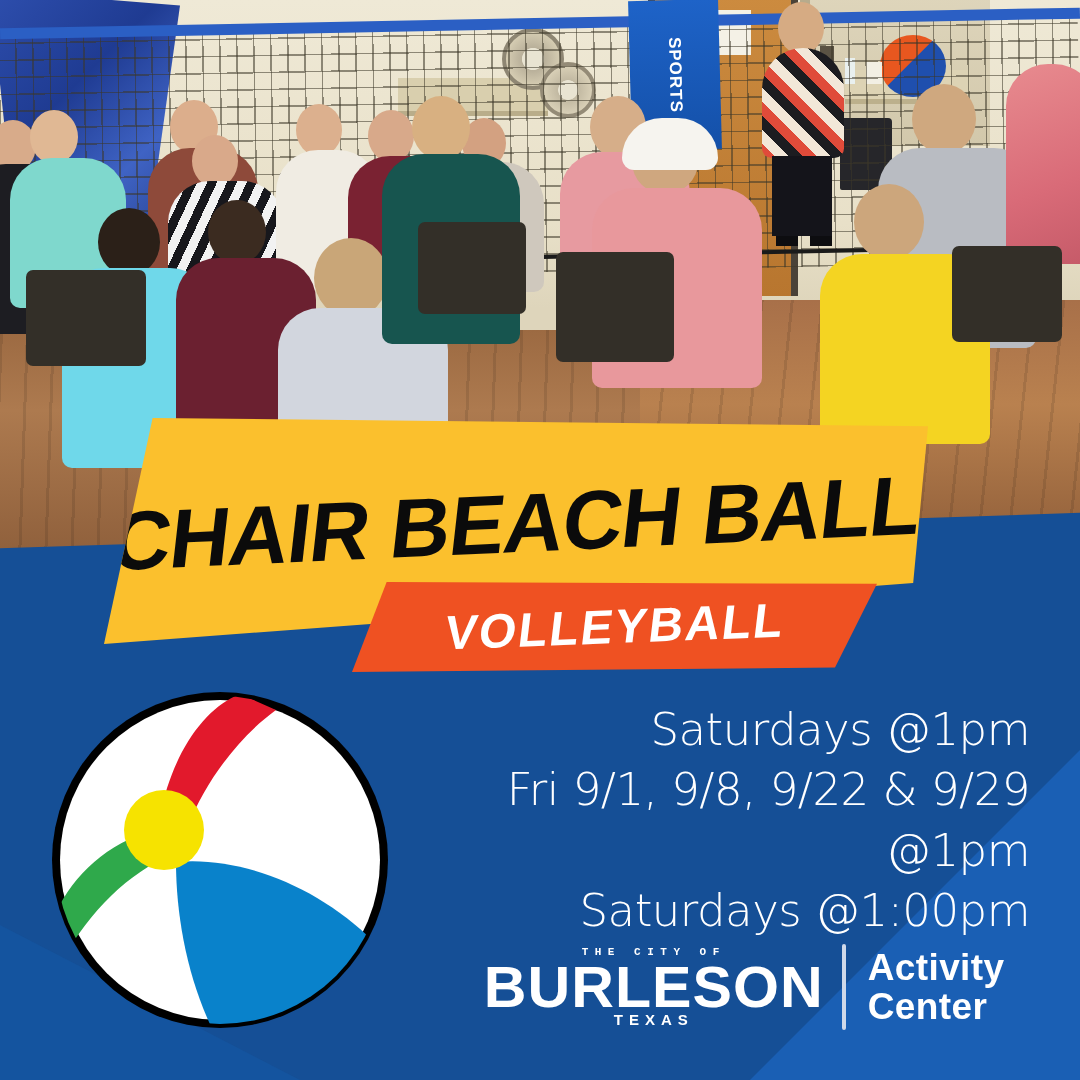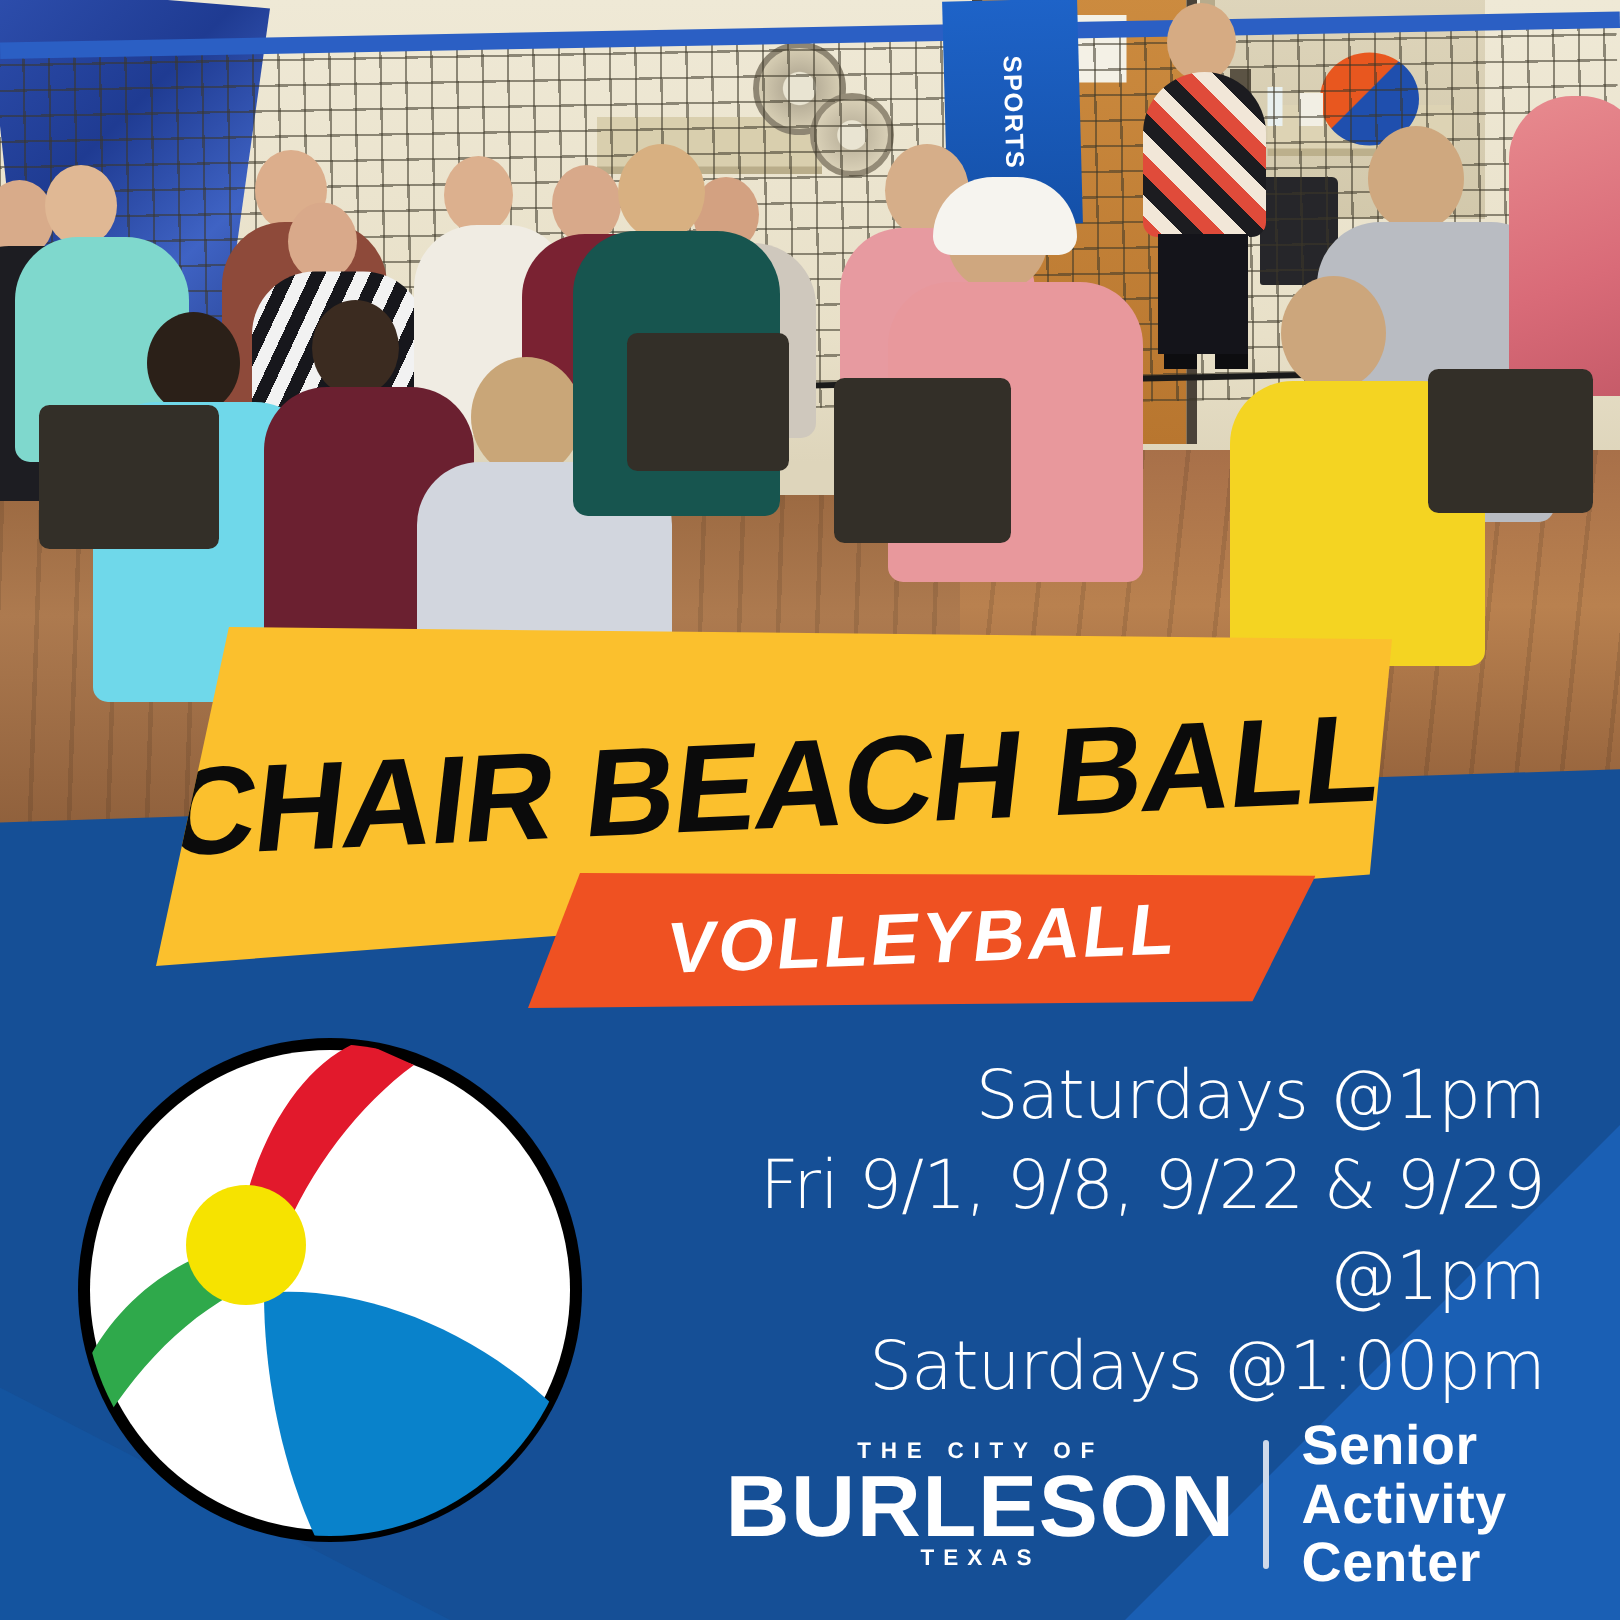--- a/index.html
+++ b/index.html
@@ -189,21 +189,21 @@
     letter-spacing:-0.5px;
   }
 
   
   .logo {
     position:absolute; left:487px; top:944px;
     display:flex; align-items:center; gap:22px;
   }
   .burleson { text-align:center; color:#ffffff; }
   .burleson .the-city {
-    font-size:15px; letter-spacing:6.5px; font-weight:bold; margin-bottom:2px;
+    font-size:11px; letter-spacing:6.5px; font-weight:bold; margin-bottom:2px;font-family:Liberation Mono, monospace;
   }
   .burleson .name {
     font-size:58px; font-weight:bold; letter-spacing:1px; line-height:.92;
     font-family:"Liberation Sans Narrow","Liberation Sans",sans-serif;
     transform:scaleX(1.02);
   }
   .burleson .texas {
     font-size:15px; letter-spacing:6px; font-weight:bold; margin-top:-2px;
   }
   .divider { width:4px; height:86px; background:#cfd9ea; border-radius:2px; }
@@ -357,18 +357,17 @@
   </div>
 
   <div class="logo">
     <div class="burleson">
       <div class="the-city">THE CITY OF</div>
       <div class="name">BURLESON</div>
       <div class="texas">TEXAS</div>
     </div>
     <div class="divider"></div>
     <div class="sac">
-      <div>Senior</div>
       <div>Activity Center</div>
     </div>
   </div>
 
 </div>
 
 </body></html>

